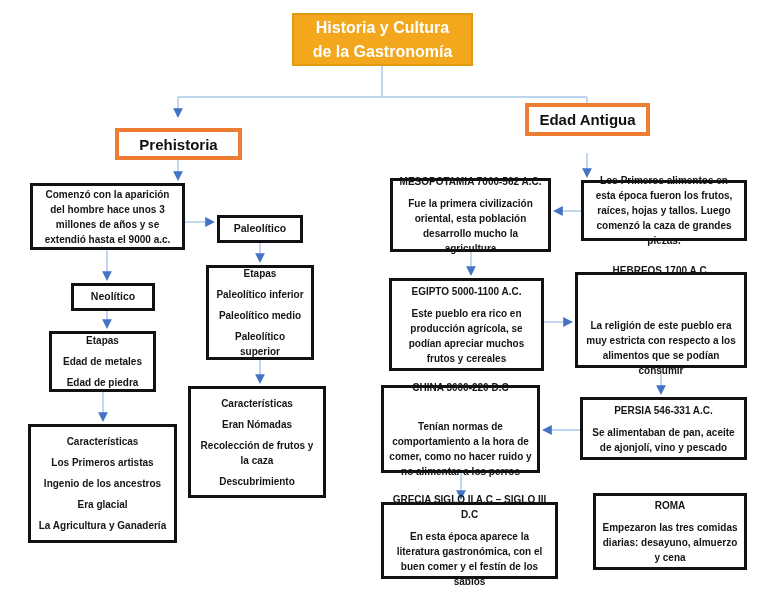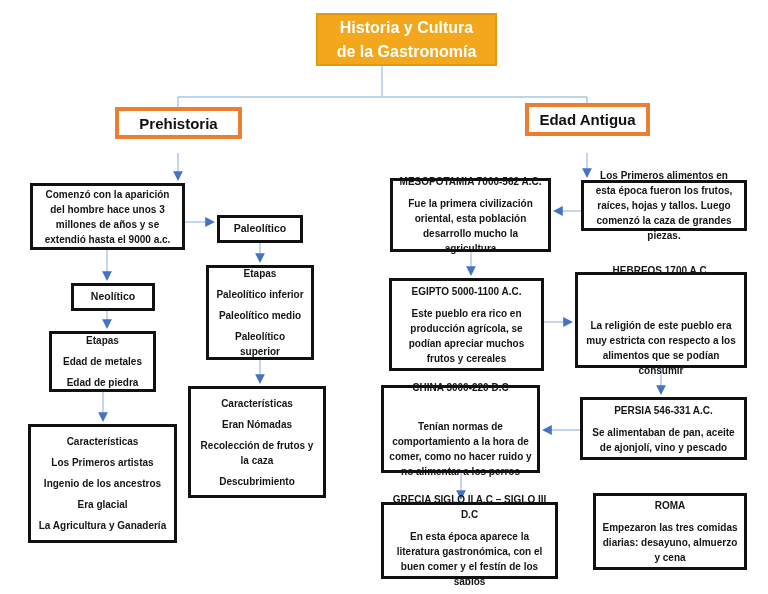--- a/index.html
+++ b/index.html
@@ -7,21 +7,21 @@
   .canvas { position:relative; width:768px; height:594px; background:var(--canvas_bg,#ffffff); overflow:hidden; }
 
   svg.connectors { position:absolute; left:0; top:0; width:768px; height:594px; }
   .connector { stroke:var(--connector_line,#A9C7E8); stroke-width:1.4; fill:none; }
   .arrowhead { fill:var(--connector_arrow,#4472C4); }
 
   .title-box {
     position:absolute; box-sizing:border-box;
     background:var(--title_fill,#F2A71D); border:2px solid var(--title_border,#E09A10);
     color:var(--title_text,#ffffff); font-size:16px; font-weight:bold; line-height:1.5;
-    display:flex; align-items:center; justify-content:center; text-align:center; padding:16px 12px;margin-left:24px;
+    display:flex; align-items:center; justify-content:center; text-align:center; padding:16px 12px;
   }
   .branch-box {
     position:absolute; box-sizing:border-box; background:#ffffff;
     border:4px solid var(--branch_border,#ED7D31); color:#111111;
     font-size:15px; font-weight:bold;
     display:flex; align-items:center; justify-content:center; text-align:center;
   }
   .box {
     position:absolute; box-sizing:border-box; background:#ffffff;
     border:3px solid var(--box_border,#111111); color:#151515;
@@ -59,21 +59,21 @@
     <path class="connector" d="M581,211 L555,211" marker-end="url(#arrow)"></path>
     <path class="connector" d="M471,252 L471,274" marker-end="url(#arrow)"></path>
     <path class="connector" d="M544,322 L571,322" marker-end="url(#arrow)"></path>
     <path class="connector" d="M661,368 L661,393" marker-end="url(#arrow)"></path>
     <path class="connector" d="M580,430 L544,430" marker-end="url(#arrow)"></path>
     <path class="connector" d="M461,473 L461,498" marker-end="url(#arrow)"></path>
   </svg>
 
   <div class="title-box" style="left:292px; top:13px; width:181px; height:53px;">Historia y Cultura de la Gastronomía</div>
 
-  <div class="branch-box" style="left:115px; top:107px; width:127px; height:32px;">Prehistoria</div>
+  <div class="branch-box" style="left:115px; top:128px; width:127px; height:32px;">Prehistoria</div>
 
   <div class="branch-box" style="left:525px; top:103px; width:125px; height:33px;">Edad Antigua</div>
 
   <div class="box" style="left:30px; top:183px; width:155px; height:67px;">
     <div class="box-body">Comenzó con la aparición del hombre hace unos 3 millones de años y se extendió hasta el 9000 a.c.</div>
   </div>
 
   <div class="box label-box" style="left:71px; top:283px; width:84px; height:28px;">Neolítico</div>
 
   <div class="box" style="left:49px; top:331px; width:107px; height:61px;">
@@ -104,21 +104,21 @@
     <div class="line">Eran Nómadas</div>
     <div class="line">Recolección de frutos y la caza</div>
     <div class="line">Descubrimiento</div>
   </div>
 
   <div class="box" style="left:390px; top:178px; width:161px; height:74px;">
     <div class="box-title">MESOPOTAMIA 7000-562 A.C.</div>
     <div class="box-body">Fue la primera civilización oriental, esta población desarrollo mucho la agricultura</div>
   </div>
 
-  <div class="box" style="left:581px; top:180px; width:166px; height:51px;align-items:center;">
+  <div class="box" style="left:581px; top:180px; width:166px; height:61px;align-items:center;">
     <div class="box-body">Los Primeros alimentos en esta época fueron los frutos, raíces, hojas y tallos. Luego comenzó la caza de grandes piezas.</div>
   </div>
 
   <div class="box" style="left:389px; top:278px; width:155px; height:93px;">
     <div class="box-title">EGIPTO 5000-1100 A.C.</div>
     <div class="box-body">Este pueblo era rico en producción agrícola, se podían apreciar muchos frutos y cereales</div>
   </div>
 
   <div class="box" style="left:575px; top:272px; width:172px; height:96px;gap:33px;">
     <div class="box-title">HEBREOS 1700 A.C.</div>

